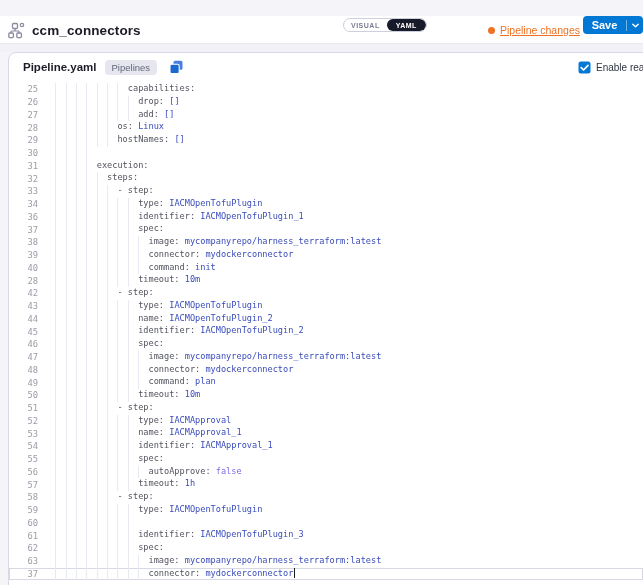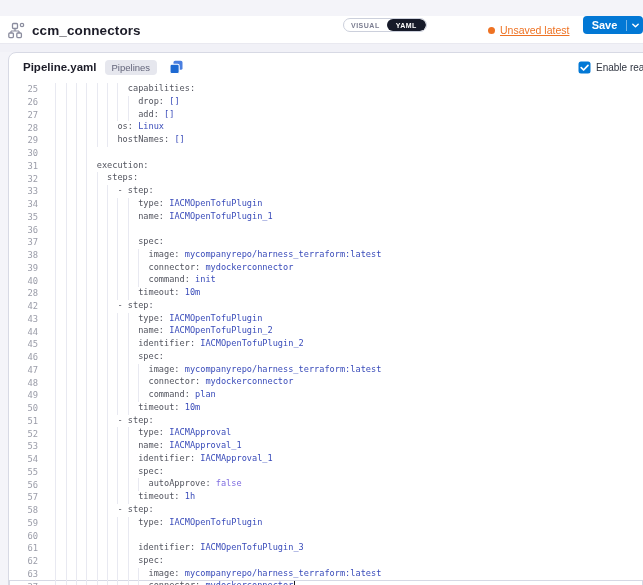--- a/index.html
+++ b/index.html
@@ -78,21 +78,21 @@
       <h1 class="page-title">ccm_connectors</h1>
     </div>
 
     <div class="toggle">
       <span class="seg visual">VISUAL</span>
       <span class="seg yaml">YAML</span>
     </div>
 
     <div class="unsaved">
       <span class="dot"></span>
-      <a>Unsaved latest</a>
+      <a>Pipeline changes</a>
     </div>
 
     <div class="savebtn">
       <span class="save-label">Save</span>
       <span class="save-divider"></span>
       <span class="chev">
         <svg viewBox="0 0 10 10" width="9" height="9">
           <path d="M2 3.5 L5 6.5 L8 3.5" fill="none" stroke="#ffffff" stroke-width="1.6" stroke-linecap="round" stroke-linejoin="round"></path>
         </svg>
       </span>
@@ -238,44 +238,31 @@
             <i class="guide" style="left: 6ch;"></i>
             <i class="guide" style="left: 8ch;"></i>
             <i class="guide" style="left: 10ch;"></i>
             <i class="guide" style="left: 12ch;"></i>
             <i class="guide" style="left: 14ch;"></i>
             <i class="guide" style="left: 16ch;"></i>
             <span class="txt">                  <span class="tok-key">type:</span> <span class="tok-val">IACMOpenTofuPlugin</span></span>
           </span>
         </div>
         <div class="code-line">
-          <span class="ln">35</span>
-          <span class="lc">
-            <i class="guide" style="left: 2ch;"></i>
-            <i class="guide" style="left: 4ch;"></i>
-            <i class="guide" style="left: 6ch;"></i>
-            <i class="guide" style="left: 8ch;"></i>
-            <i class="guide" style="left: 10ch;"></i>
-            <i class="guide" style="left: 12ch;"></i>
-            <i class="guide" style="left: 14ch;"></i>
-            <i class="guide" style="left: 16ch;"></i>
-            <span class="txt">                  <span class="tok-key">name:</span> <span class="tok-val">IACMOpenTofuPlugin_1</span></span>
-          </span>
-        </div>
-        <div class="code-line">
           <span class="ln">36</span>
           <span class="lc">
             <i class="guide" style="left: 2ch;"></i>
             <i class="guide" style="left: 4ch;"></i>
             <i class="guide" style="left: 6ch;"></i>
             <i class="guide" style="left: 8ch;"></i>
             <i class="guide" style="left: 10ch;"></i>
             <i class="guide" style="left: 12ch;"></i>
             <i class="guide" style="left: 14ch;"></i>
             <i class="guide" style="left: 16ch;"></i>
+            <span class="txt">                  <span class="tok-key">identifier:</span> <span class="tok-val">IACMOpenTofuPlugin_1</span></span>
           </span>
         </div>
         <div class="code-line">
           <span class="ln">37</span>
           <span class="lc">
             <i class="guide" style="left: 2ch;"></i>
             <i class="guide" style="left: 4ch;"></i>
             <i class="guide" style="left: 6ch;"></i>
             <i class="guide" style="left: 8ch;"></i>
             <i class="guide" style="left: 10ch;"></i>

